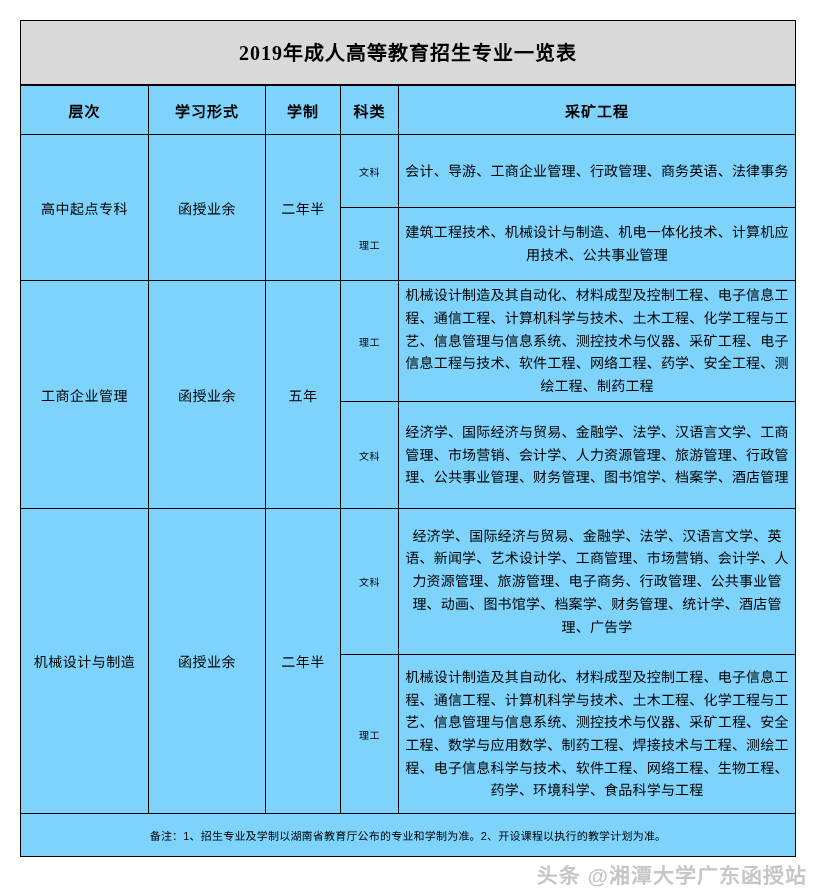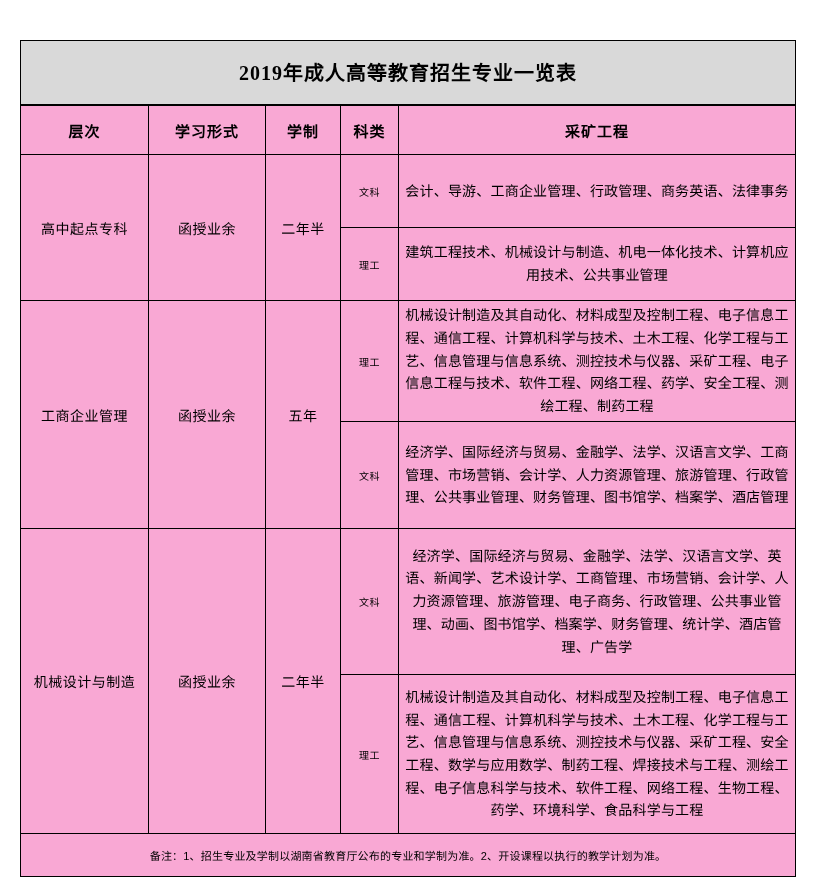--- a/index.html
+++ b/index.html
@@ -21,40 +21,40 @@
     position: absolute;
     left: 0;
     top: 0;
     width: 815px;
     height: 895px;
   }
 
   .table-wrap {
     position: absolute;
     left: 20px;
-    top: 40px;
+    top: 20px;
     width: 775px;
     box-sizing: border-box;
   }
 
   table.spec-table {
     width: 775px;
     border-collapse: collapse;
     table-layout: fixed;
     background: #ffffff;
   }
 
   table.spec-table td,
   table.spec-table th {
     border: 1px solid #000000;
     padding: 0;
     vertical-align: middle;
     text-align: center;
     color: #000000;
-    background: #f9a8d4;
+    background: #7dd3fc;
   }
 
   
   .title-cell {
     background: #d9d9d9 !important;
     height: 63px;
     border-bottom: 2px solid #000000 !important;
   }
   .title-text {
     font-size: 20px;
@@ -206,14 +206,15 @@
         <tr>
           <td class="note-cell" colspan="5">
             <span class="note-text">备注：1、招生专业及学制以湖南省教育厅公布的专业和学制为准。2、开设课程以执行的教学计划为准。</span>
           </td>
         </tr>
 
       </tbody>
     </table>
   </div>
 
+  <div class="watermark">头条 @湘潭大学广东函授站</div>
 
 </div>
 
 </body></html>

